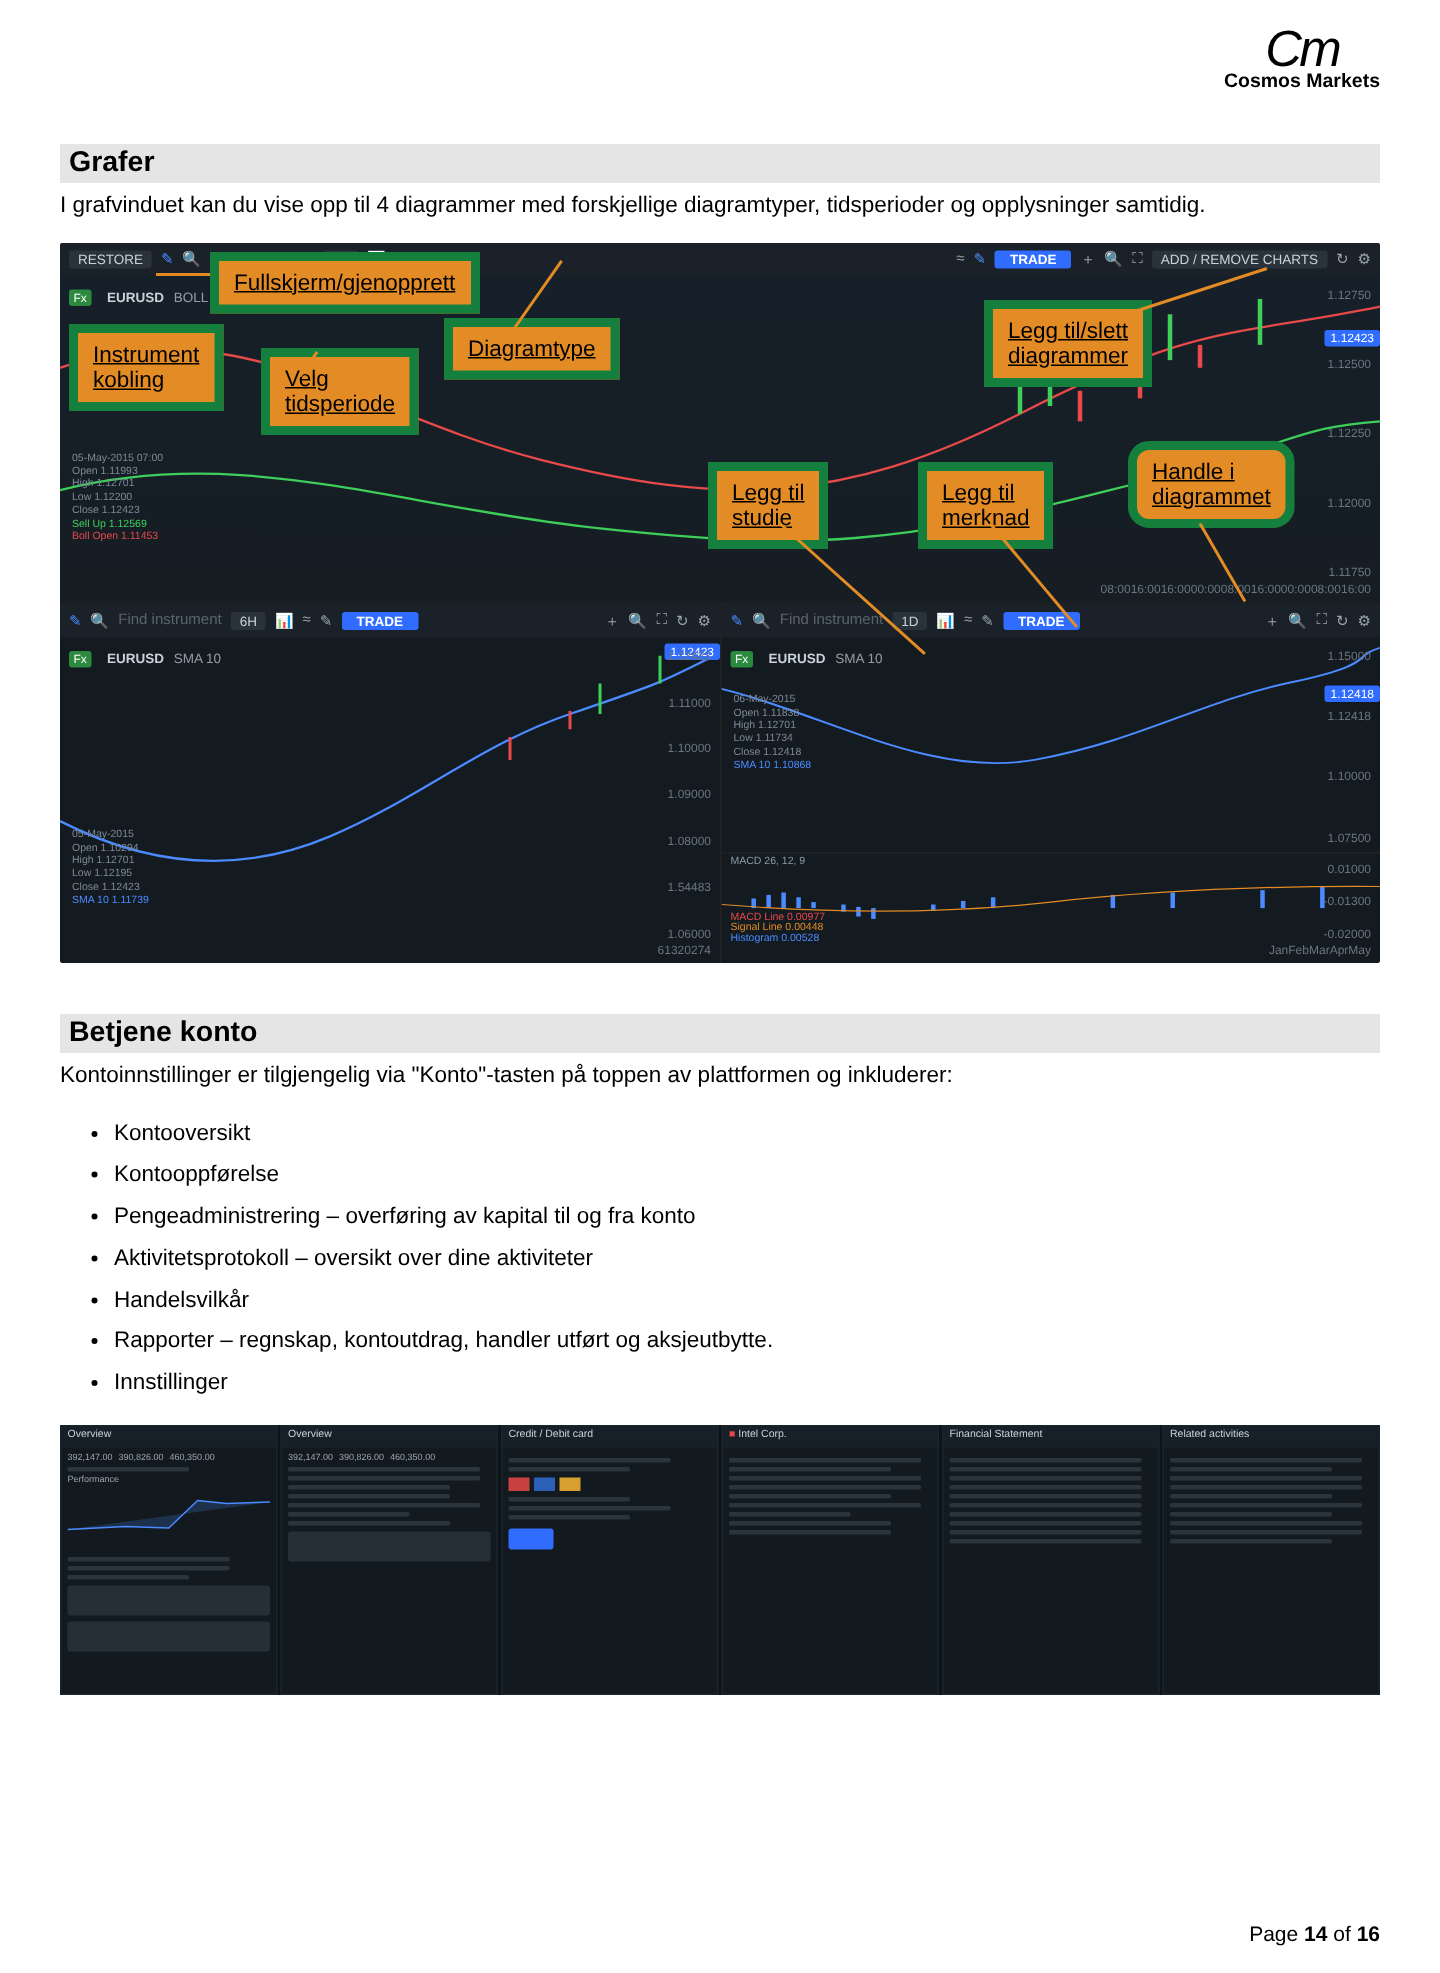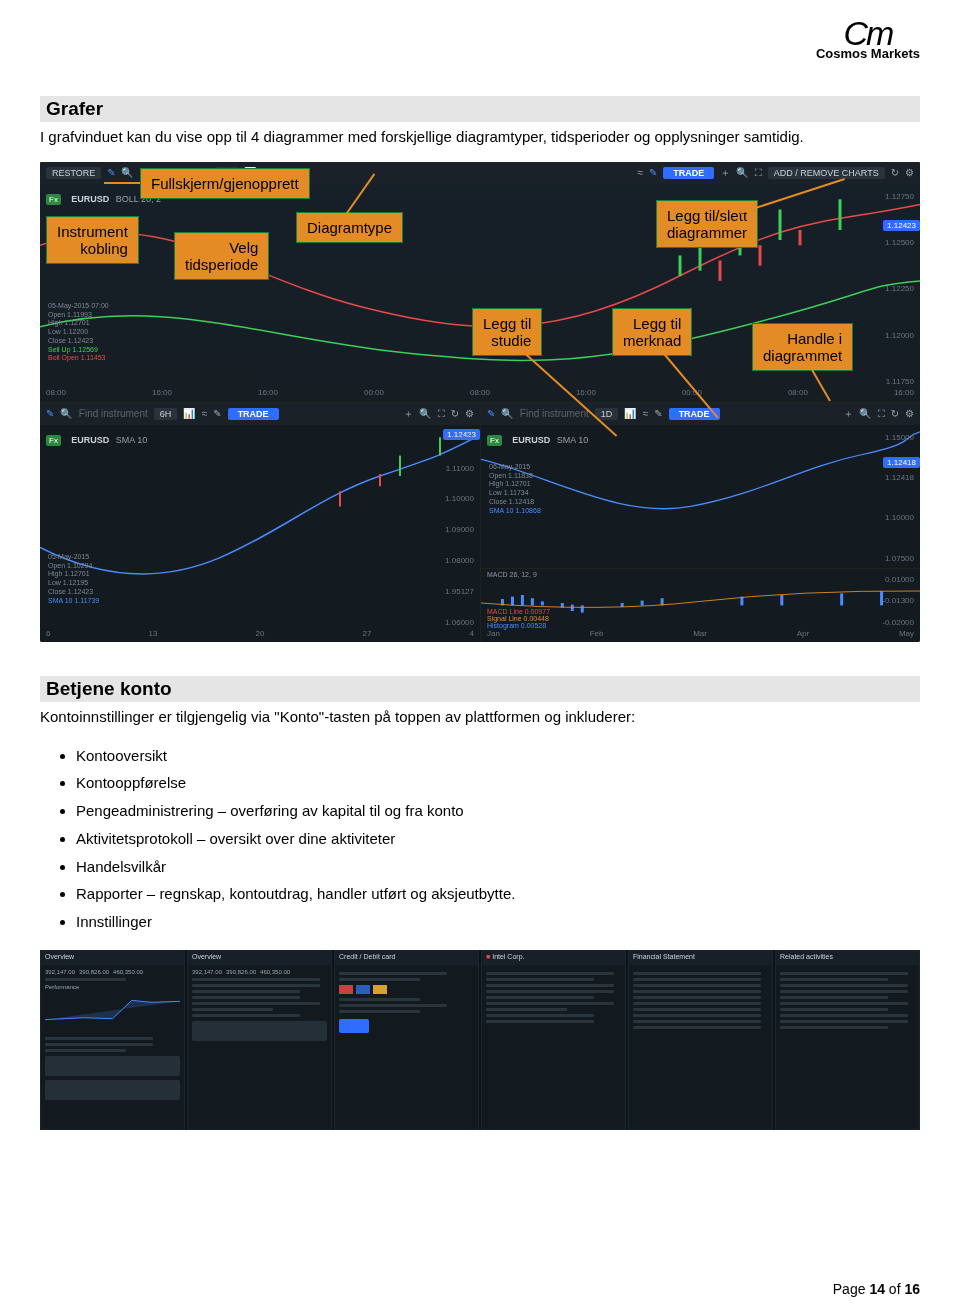--- a/index.html
+++ b/index.html
@@ -13,29 +13,29 @@
   .shot{position:relative;width:880px;height:480px;background:#0f1418;overflow:hidden;border-radius:2px;}
   
   .chart-a{position:absolute;left:0;top:0;right:0;height:240px;background:linear-gradient(#16202a,#161d23);}
   .chart-b{position:absolute;left:0;top:240px;width:440px;height:240px;background:#131a20;border-top:1px solid #222;}
   .chart-c{position:absolute;left:440px;top:240px;right:0;height:240px;background:#131a20;border-top:1px solid #222;border-left:1px solid #222;}
   .toolbar{height:22px;background:#1a2128;display:flex;align-items:center;gap:6px;padding:0 6px;font-size:10px;color:#9aa4ad;}
   .tb-btn{background:#2a333c;padding:1px 6px;border-radius:2px;color:#c9d1d9;font-size:9px;}
   .tb-trade{background:#2f6cff;color:#fff;padding:1px 10px;border-radius:2px;font-size:9px;font-weight:700;}
   .tb-sp{flex:1;}
   
-  .axis-x{position:absolute;bottom:0;left:6px;right:6px;height:14px;display:flex;justify-content:space-between;font-size:8px;color:#6b7580;}
+  .axis-x{position:absolute;bottom:0;left:6px;right:6px;height:14px;display:flex;justify-content:flex-end;font-size:8px;color:#6b7580;}
   .axis-y{position:absolute;top:30px;right:6px;bottom:16px;width:44px;display:flex;flex-direction:column;justify-content:space-between;align-items:flex-end;font-size:8px;color:#6b7580;}
   .badge-fx{background:#2b8a3e;color:#fff;font-size:8px;padding:1px 3px;border-radius:2px;margin-right:4px;}
   .pair{font-size:9px;color:#c9d1d9;font-weight:600;margin-left:2px;}
   .price-tag{position:absolute;right:0;background:#2f6cff;color:#fff;font-size:8px;padding:1px 4px;border-radius:2px;}
   
   svg.chartsvg{position:absolute;left:0;top:22px;width:100%;height:calc(100% - 36px);}
   
-  .callout{position:absolute;background:#e38b24;border:1px solid #15803d;color:#000;font-size:15px;padding:6px 10px;text-align:right;white-space:pre-line;line-height:1.15;}
+  .callout{position:absolute;background:#e38b24;border:6px solid #15803d;color:#000;font-size:15px;padding:6px 10px;text-align:left;white-space:pre-line;line-height:1.15;text-decoration:underline;}
   .lead{position:absolute;border-top:2px solid #e38b24;}
   
   ul.bl{margin:8px 0 14px 36px;padding:0;}
   ul.bl li{font-size:15px;line-height:1.85;}
   
   .strip{width:880px;height:180px;background:#0b1419;display:flex;gap:2px;}
   .panel{flex:1;background:#121a20;position:relative;overflow:hidden;border:1px solid #1c252d;}
   .panel-h{background:#172029;height:14px;font-size:7px;color:#c9d1d9;padding:2px 4px;box-sizing:border-box;}
   .panel-body{padding:4px;}
   .sk-line{height:3px;background:#2a343d;margin:3px 0;border-radius:1px;}
@@ -166,21 +166,21 @@
               <line x1="340" y1="60" x2="340" y2="48"></line>
             </g>
         </svg>
         <div class="price-tag" style="top:26px">1.12423</div>
         <div class="axis-y">
           <span>1.12423</span>
             <span>1.11000</span>
             <span>1.10000</span>
             <span>1.09000</span>
             <span>1.08000</span>
-            <span>1.95127</span>
+            <span>1.54483</span>
             <span>1.06000</span>
         </div>
         <div class="ohlc" style="left:8px;top:150px;">
           <div>05-May-2015</div>
           <div>Open <span>1.10294</span></div>
           <div>High <span>1.12701</span></div>
           <div>Low <span>1.12195</span></div>
           <div>Close <span>1.12423</span></div>
           <div style="color:#4b8bff">SMA 10 <span>1.11739</span></div>
         </div>
@@ -279,21 +279,21 @@
 kobling</div>
       <div class="callout" style="left:134px;top:70px;">Velg
 tidsperiode</div>
       <div class="callout" style="left:256px;top:50px;">Diagramtype</div>
       <div class="callout" style="left:616px;top:38px;">Legg til/slett
 diagrammer</div>
       <div class="callout" style="left:432px;top:146px;">Legg til
 studie</div>
       <div class="callout" style="left:572px;top:146px;">Legg til
 merknad</div>
-      <div class="callout" style="left:712px;top:161px;">Handle i
+      <div class="callout" style="left:712px;top:132px;border-radius:14px;">Handle i
 diagrammet</div>
 
       <div class="lead" style="left:64px;top:20px;width:36px"></div>
       <div class="lead" style="left:160px;top:88px;width:20px;transform:rotate(-55deg);transform-origin:left"></div>
       <div class="lead" style="left:300px;top:60px;width:60px;transform:rotate(-55deg);transform-origin:left"></div>
       <div class="lead" style="left:700px;top:50px;width:110px;transform:rotate(-18deg);transform-origin:left"></div>
       <div class="lead" style="left:480px;top:186px;width:130px;transform:rotate(42deg);transform-origin:left"></div>
       <div class="lead" style="left:620px;top:186px;width:90px;transform:rotate(50deg);transform-origin:left"></div>
       <div class="lead" style="left:760px;top:186px;width:60px;transform:rotate(60deg);transform-origin:left"></div>
     </div>

